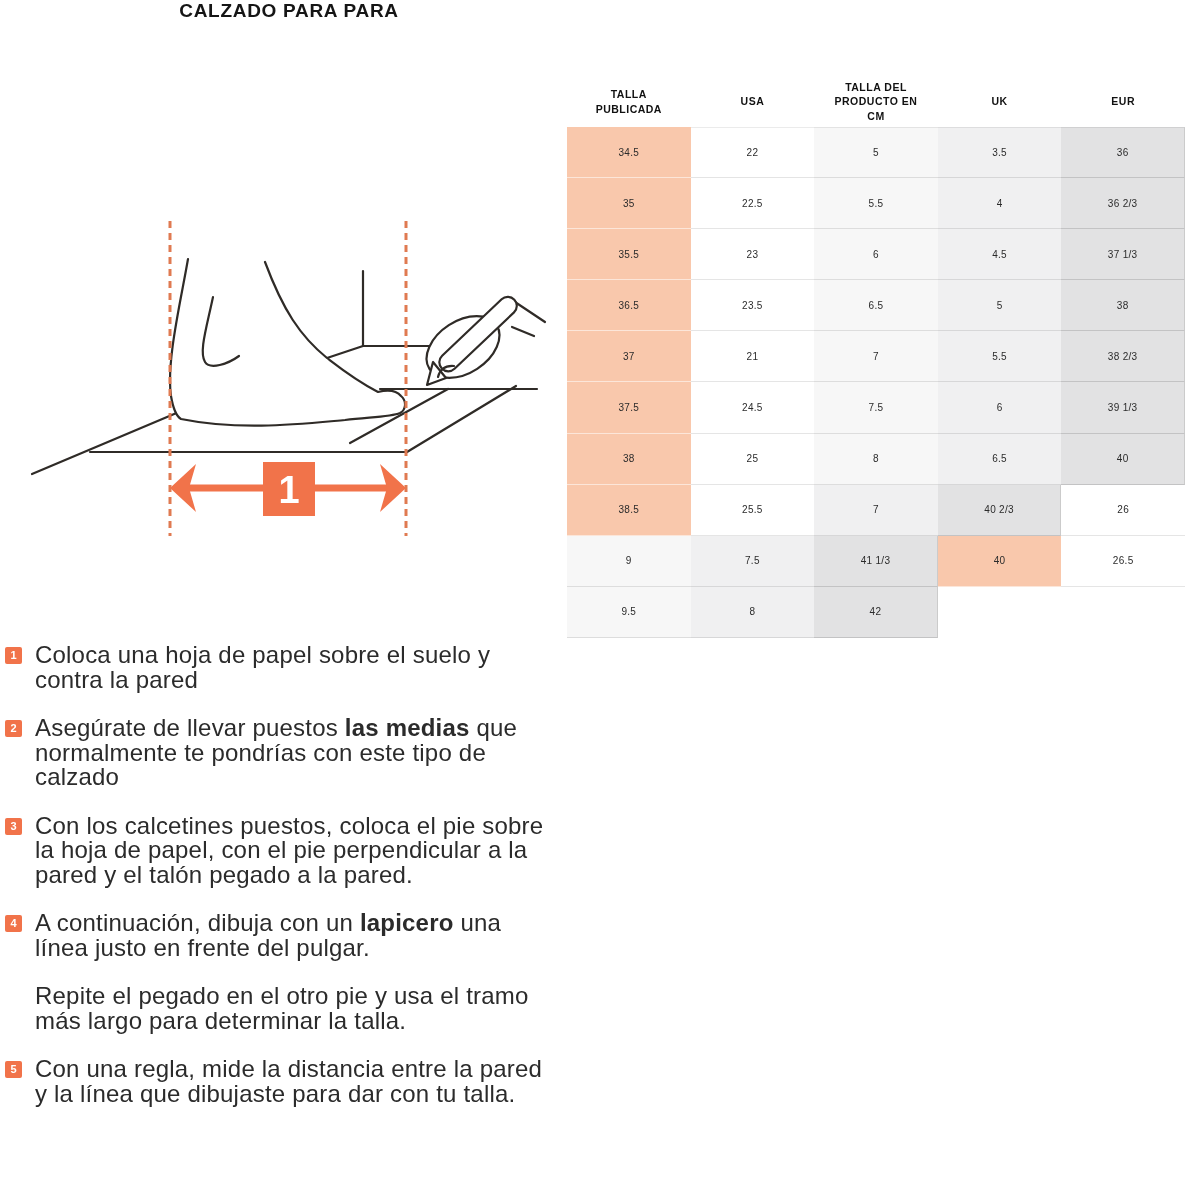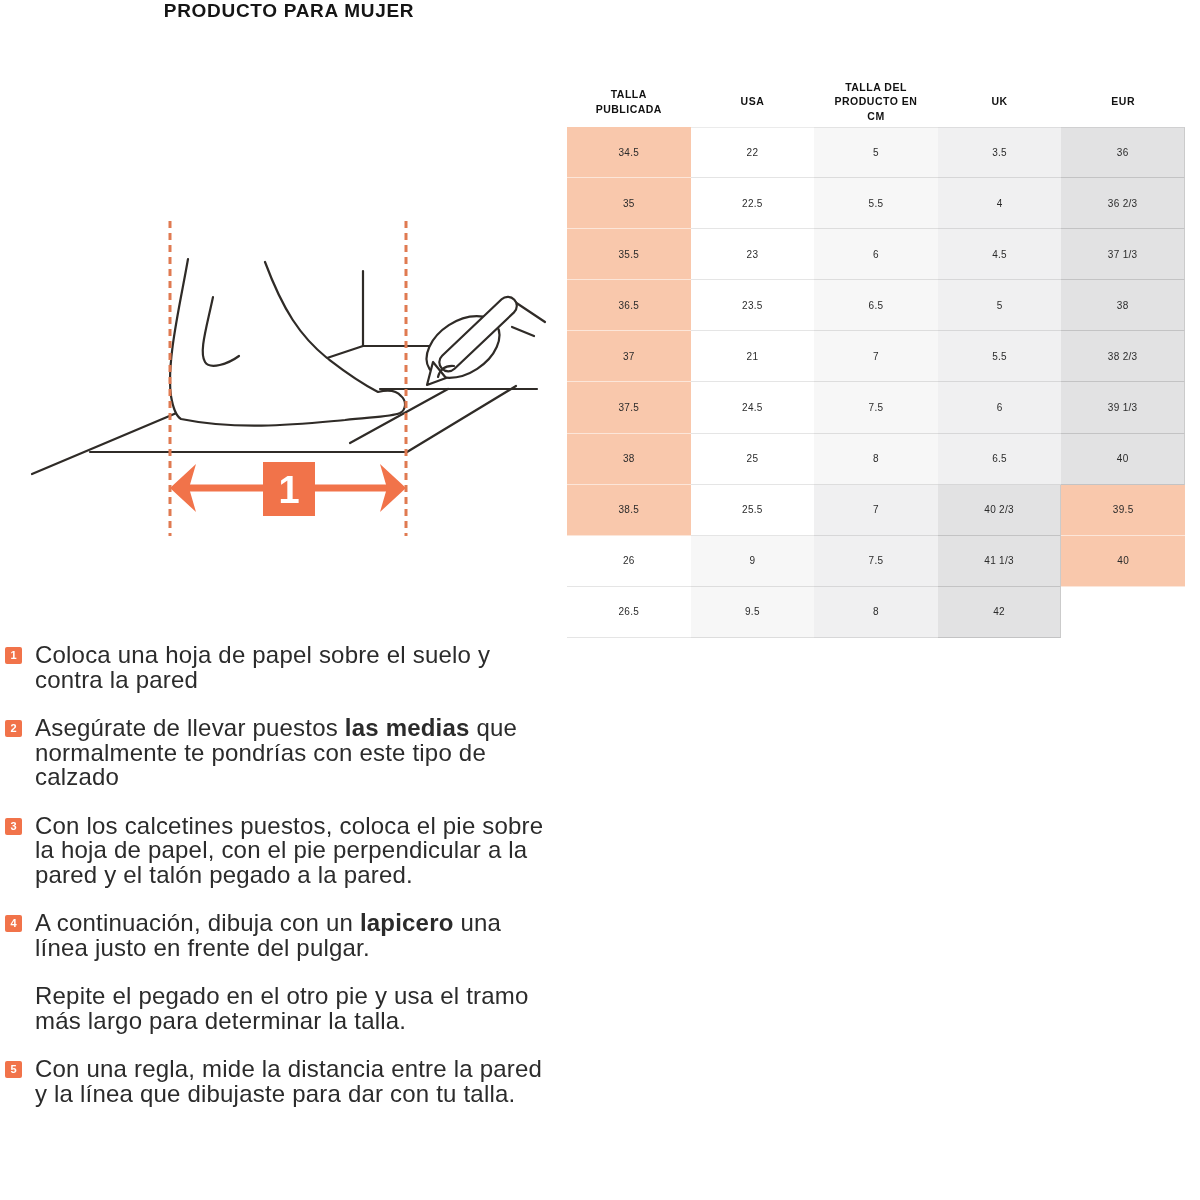--- a/index.html
+++ b/index.html
@@ -63,21 +63,21 @@
   .badge.hidden{visibility:hidden;}
   .step p{
     margin:0;width:522px;font-size:24px;line-height:24.5px;
     letter-spacing:.2px;color:#2b2b2b;
   }
   .step p strong{font-weight:700;}
 </style>
 </head>
 <body>
 
-<div class="title">PRODUCTO PARA MUJER</div>
+<div class="title">CALZADO PARA PARA</div>
 
 <div class="size-table">
     <div class="th c0">TALLA PUBLICADA</div>
     <div class="th c2">USA</div>
     <div class="th c1">TALLA DEL PRODUCTO EN CM</div>
     <div class="th c3">UK</div>
     <div class="th c4">EUR</div>
     <div class="td c0 row1">34.5</div>
     <div class="td c1 row1">22</div>
     <div class="td c2 row1">5</div>
@@ -110,21 +110,20 @@
     <div class="td c4">39 1/3</div>
     <div class="td c0">38</div>
     <div class="td c1">25</div>
     <div class="td c2">8</div>
     <div class="td c3">6.5</div>
     <div class="td c4">40</div>
     <div class="td c0">38.5</div>
     <div class="td c1">25.5</div>
     <div class="td c3">7</div>
     <div class="td c4">40 2/3</div>
-    <div class="td c0">39.5</div>
     <div class="td c1">26</div>
     <div class="td c2">9</div>
     <div class="td c3">7.5</div>
     <div class="td c4">41 1/3</div>
     <div class="td c0">40</div>
     <div class="td c1">26.5</div>
     <div class="td c2">9.5</div>
     <div class="td c3">8</div>
     <div class="td c4">42</div>
   </div>

